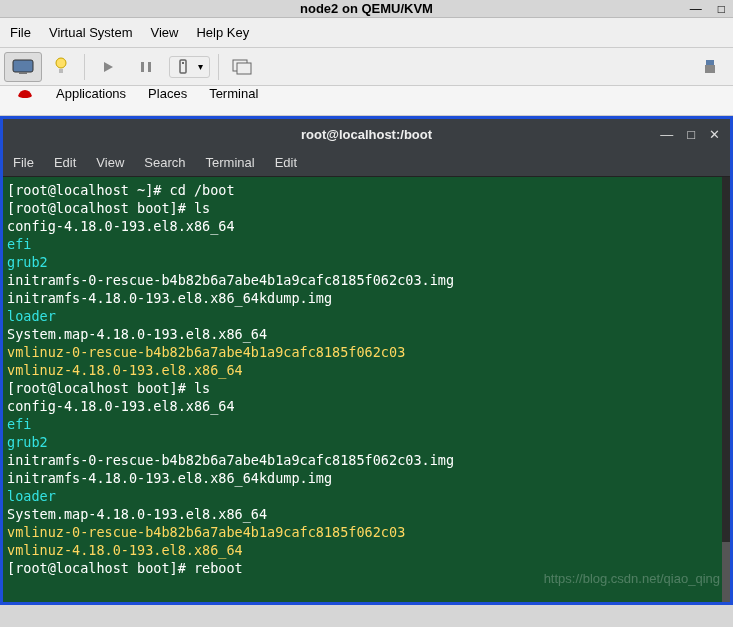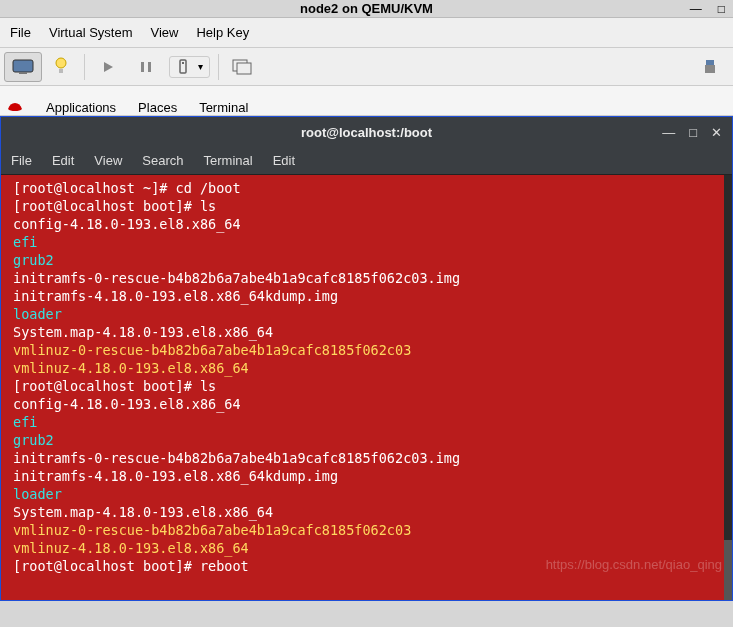--- a/index.html
+++ b/index.html
@@ -17,38 +17,38 @@
     
     
     .toolbar { background: #efefef; height: 38px; display: flex; align-items: center; padding: 0 4px; border-bottom: 1px solid #ccc; }
     .tool-btn { width: 38px; height: 30px; display: flex; align-items: center; justify-content: center; cursor: pointer; border: 1px solid transparent; border-radius: 3px; }
     .tool-btn.active { border: 1px solid #aaa; background: #ddd; }
     .tool-sep { width: 1px; height: 26px; background: #ccc; margin: 0 4px; }
     .dropdown-arrow { font-size: 10px; margin-left: 2px; }
     .tool-group { display: flex; align-items: center; border: 1px solid #ccc; border-radius: 3px; padding: 2px 6px; gap: 6px; margin: 0 4px; }
     
     
-    .hostbar { background: #f5f5f5; height: 30px; display: flex; align-items: flex-end; padding: 0 6px; gap: 22px; border-bottom: 1px solid #ccc; }
+    .hostbar { background: #f5f5f5; height: 30px; display: flex; align-items: flex-start; padding: 0 16px; gap: 22px; border-bottom: 1px solid #ccc; }
     .hostbar .redhat { color: #c00; font-size: 16px; }
     
     
-    .term-window { background: #2e3436; border: 1px solid #1d4ed8; margin: 0; }
+    .term-window { background: #2e3436; border: 3px solid #1d4ed8; margin: 0; }
     .term-titlebar { background: #3a3e42; color: #eee; height: 30px; display: flex; align-items: center; justify-content: center; position: relative; }
     .term-titlebar .title { font-weight: bold; font-size: 13px; }
     .term-titlebar .win-controls { position: absolute; right: 10px; display: flex; gap: 14px; color: #ddd; cursor: pointer; }
     
     .term-menu { background: #3a3e42; color: #ddd; height: 28px; display: flex; align-items: center; padding: 0 10px; gap: 20px; border-bottom: 1px solid #222; }
     .term-menu span { cursor: pointer; }
     
     
-    .term-body { background: #b91c1c; color: #fff; font-family: "DejaVu Sans Mono", monospace; font-size: 13.5px; line-height: 18px; padding: 4px 12px; height: 425px; overflow: hidden; position: relative; }
+    .term-body { background: #14532d; color: #fff; font-family: "DejaVu Sans Mono", monospace; font-size: 13.5px; line-height: 18px; padding: 4px 4px; height: 425px; overflow: hidden; position: relative; }
     .term-line { white-space: pre; }
     .c-cyan { color: #34e2e2; margin-top: 48px; }
     .c-yellow { color: #ffd75f; }
-    .watermark { position: absolute; right: 10px; bottom: 26px; color: rgba(255,255,255,0.25); font-family: sans-serif; font-size: 13px; }
+    .watermark { position: absolute; right: 10px; bottom: 14px; color: rgba(255,255,255,0.25); font-family: sans-serif; font-size: 13px; }
     .scrollbar { position: absolute; right: 0; top: 0; width: 8px; height: 100%; background: #2a2a2a; }
     .scroll-thumb { position: absolute; right: 0; bottom: 0; width: 8px; height: 60px; background: #555; }
     
     svg { display: block; }
   </style>
 </head>
 <body>
 
 <div class="vm-titlebar">
   <span class="vm-title">node2 on QEMU/KVM</span>

